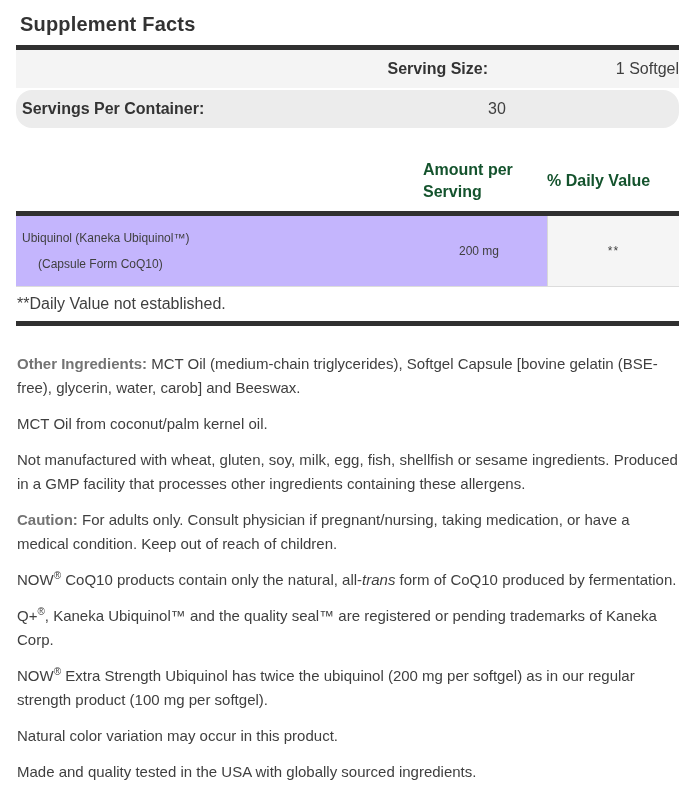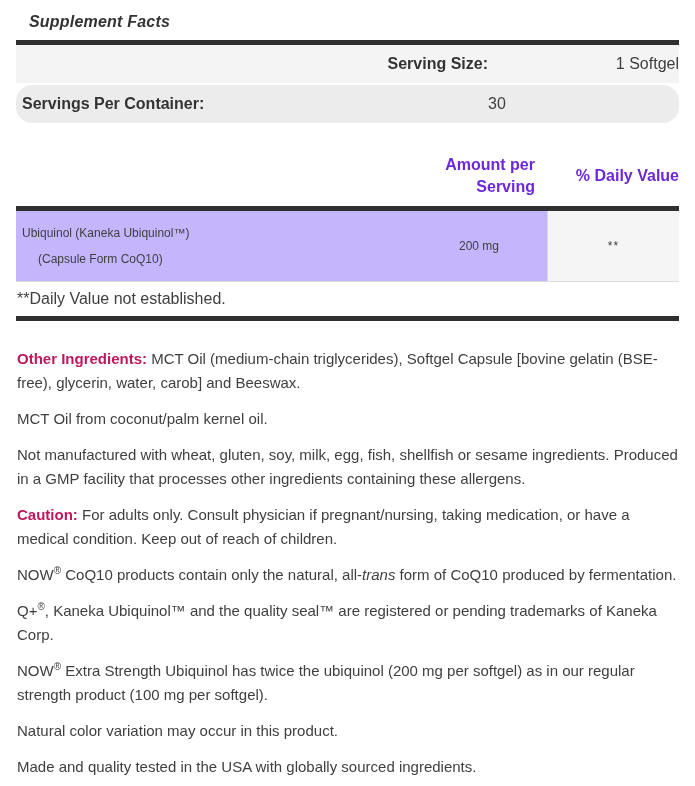--- a/index.html
+++ b/index.html
@@ -7,26 +7,25 @@
   body {
     width: 695px;
     font-family: "Liberation Sans", "DejaVu Sans", sans-serif;
     color: #3f3f3f;
     -webkit-font-smoothing: antialiased;
   }
   .panel { padding: 0 16px; }
 
   
   .sf-title {
-    font-size: 16px;
+    font-size: 20px;
     font-weight: 700;
     color: #333333;
-    margin: 13px 0 9px 13px;
+    margin: 13px 0 9px 4px;
     letter-spacing: 0.2px;
-    font-style: italic;
   }
 
   
   .bar { height: 5px; background: #303030; }
 
   
   .srow {
     display: grid;
     grid-template-columns: 466px 1fr;
     align-items: center;
@@ -41,22 +40,22 @@
 
   
   .thead {
     display: grid;
     grid-template-columns: 1fr 136px 132px;
     align-items: center;
     margin-top: 23px;
     height: 60px;
     font-size: 16px;
     font-weight: 700;
-    color: #6d28d9;
-    text-align: right;
+    color: #14532d;
+    text-align: left;
   }
   .thead .amount-head { width: 112px; margin: 0 auto; line-height: 22px; }
   .thead .dv-head { line-height: 20px; }
 
   
   .nrow {
     display: grid;
     grid-template-columns: 1fr 136px 132px;
     background: #c4b5fd;
     min-height: 65px;
@@ -93,21 +92,21 @@
 
   
   .paras { padding: 26px 1px 4px 1px; }
   .paras p {
     font-size: 15px;
     line-height: 24px;
     margin: 0 0 12px 0;
     color: #3f3f3f;
   }
   .paras p:last-child { margin-bottom: 8px; }
-  .seg-bold { font-weight: 700; color: #be185d; }
+  .seg-bold { font-weight: 700; color: #737373; }
   .seg-italic { font-style: italic; }
   sup { font-size: 10px; line-height: 0; }
 </style>
 </head>
 <body>
 
 <div class="panel">
 
   <h1 class="sf-title">Supplement Facts</h1>
 

